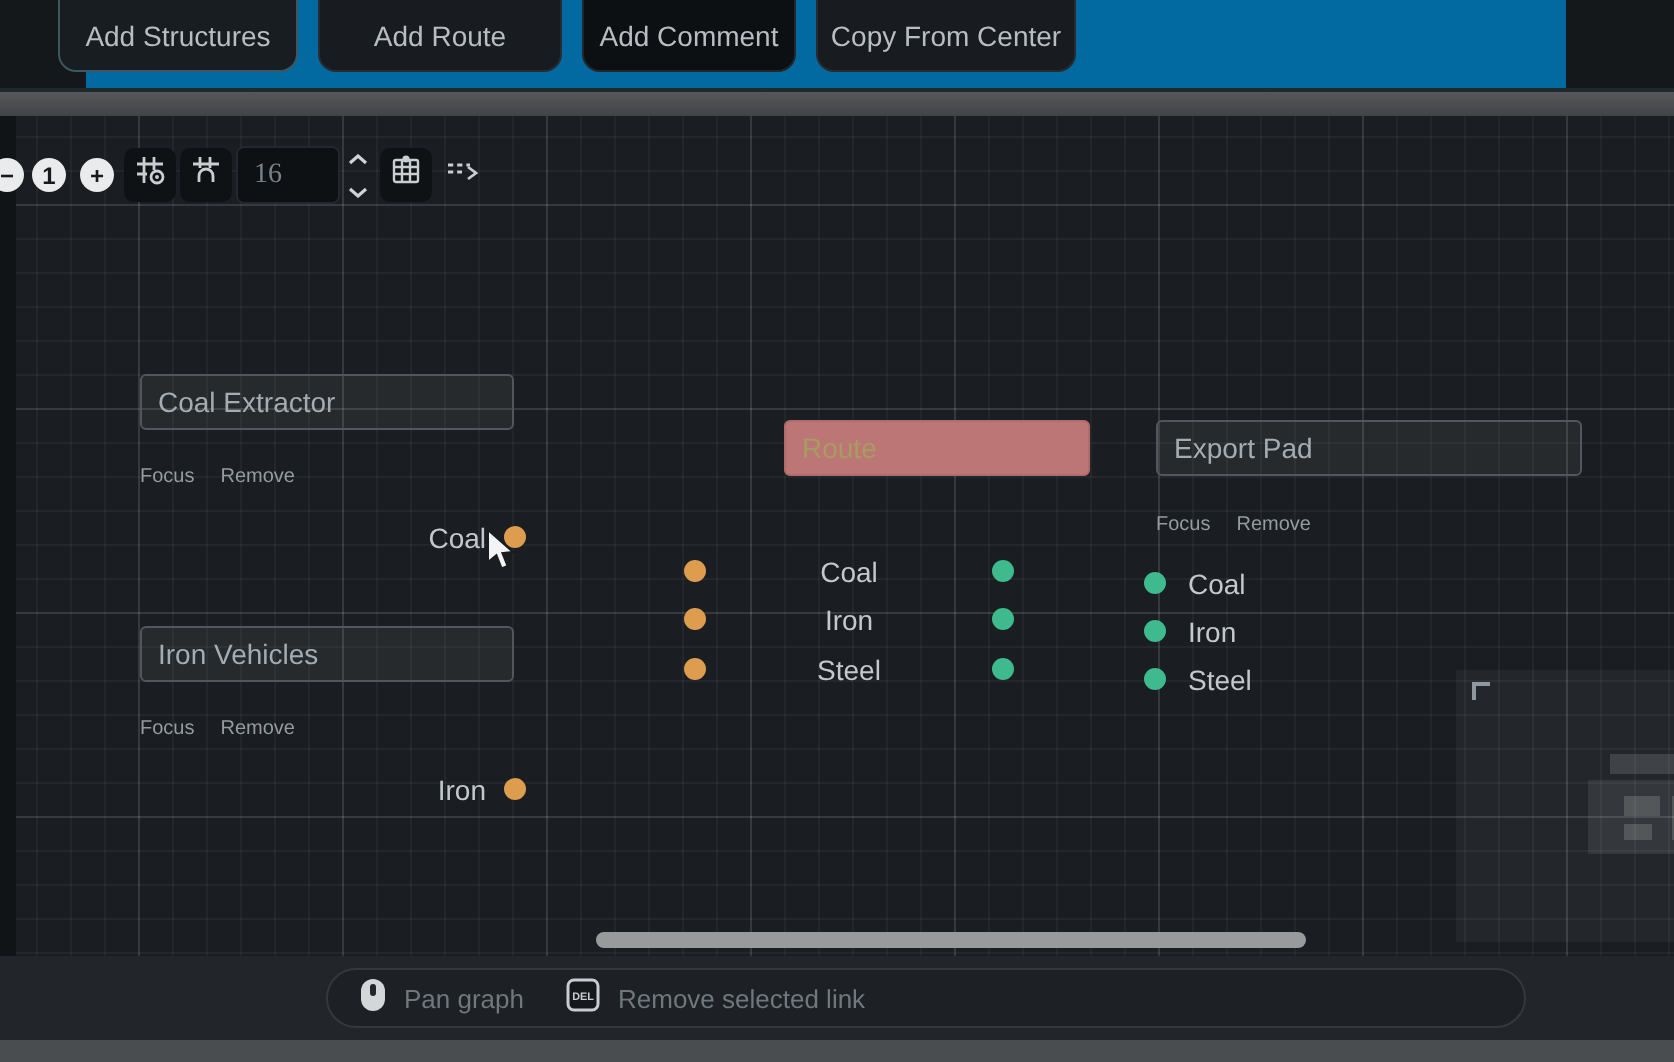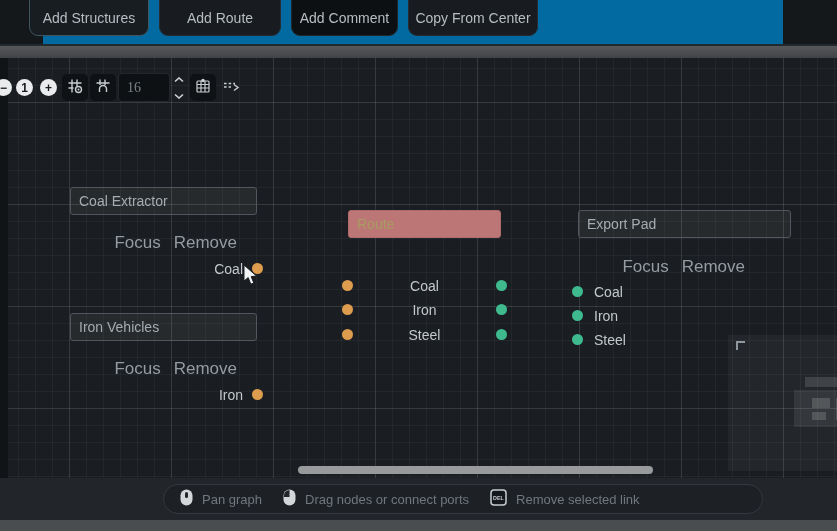--- a/index.html
+++ b/index.html
@@ -40,22 +40,22 @@
               border:1px solid #23282c;border-radius:4px;color:#7b8287;font-size:14px;padding:0 8px;outline:none;font-family:Liberation Serif, serif;}
   .spinner{position:absolute;left:172px;top:3px;width:14px;height:26px;display:flex;flex-direction:column;
            justify-content:space-between;}
   .spin-btn{height:10px;display:flex;align-items:center;justify-content:center;cursor:pointer;}
 
   
   .node{position:absolute;}
   .node-title{height:28px;border:1px solid #51575c;background:rgba(145,155,160,0.10);border-radius:3px;
               color:#a5acb1;font-size:14px;display:flex;align-items:center;padding:12px 8px;}
   .node-title.route-title{background:#bd7676;border:1px solid #b06c6c;color:#a89c60;}
-  .node-actions{position:absolute;left:0;width:100%;display:flex;justify-content:flex-end;gap:13px;
-                padding-right:20px;font-size:17px;color:#949ba1;}
+  .node-actions{position:absolute;left:0;width:100%;display:flex;justify-content:flex-start;gap:13px;
+                padding-right:20px;font-size:10px;color:#949ba1;}
   .node-action{cursor:pointer;}
   .port-row{position:absolute;left:0;width:100%;height:15px;display:flex;align-items:center;
             font-size:14px;color:#c2c8cc;}
   .port-row.justify-right{justify-content:flex-end;padding-right:14px;}
   .port-row.justify-left{padding-left:16px;}
   .port-row.justify-center{justify-content:center;}
   .dot{position:absolute;width:11px;height:11px;border-radius:50%;top:2px;cursor:pointer;}
   .dot.right-edge{right:-6px;}
   .dot.left-edge{left:-6px;}
   .dot.orange{background:#dd9c4e;}
@@ -182,21 +182,21 @@
         <span class="node-action">Focus</span>
         <span class="node-action">Remove</span>
       </div>
       <div class="port-row justify-right" style="top:74px;">
         <span>Iron</span>
         <span class="dot orange right-edge"></span>
       </div>
     </div>
 
     <div class="node" style="left:348px;top:152px;width:153px;">
-      <div class="node-title route-title" style="width:153px;">Route</div>
+      <div class="node-title route-title" style="width:153px;margin-left:44px;">Route</div>
       <div class="port-row justify-center" style="top:68px;">
         <span class="dot orange left-edge"></span>
         <span>Coal</span>
         <span class="dot green right-edge"></span>
       </div>
       <div class="port-row justify-center" style="top:92px;">
         <span class="dot orange left-edge"></span>
         <span>Iron</span>
         <span class="dot green right-edge"></span>
       </div>
@@ -252,29 +252,20 @@
         <span>
           <svg width="13" height="17" viewBox="0 0 13 17">
             <rect x="0.5" y="0.5" width="12" height="16" rx="6" fill="#d3d7da"></rect>
             <rect x="5" y="3" width="3" height="6" rx="1.5" fill="#22262a"></rect>
           </svg>
         </span>
         <span>Pan graph</span>
       </div>
       <div class="hint">
         <span>
-          <svg width="13" height="17" viewBox="0 0 13 17">
-            <rect x="0.5" y="0.5" width="12" height="16" rx="6" fill="#d3d7da"></rect>
-            <path d="M6.5 1 A5.5 5.5 0 0 0 1 6.5 V8 H6.5 Z" fill="#22262a"></path>
-          </svg>
-        </span>
-        <span>Drag nodes or connect ports</span>
-      </div>
-      <div class="hint">
-        <span>
           <svg width="17" height="17" viewBox="0 0 17 17">
             <rect x="1" y="1" width="15" height="15" rx="3" fill="#16191c" stroke="#c8cdd1" stroke-width="1.5"></rect>
             <text x="8.5" y="10.8" font-size="5.4" font-weight="bold" fill="#c8cdd1" text-anchor="middle" font-family="Liberation Sans, sans-serif">DEL</text>
           </svg>
         </span>
         <span>Remove selected link</span>
       </div>
     </div>
   </div>
 

